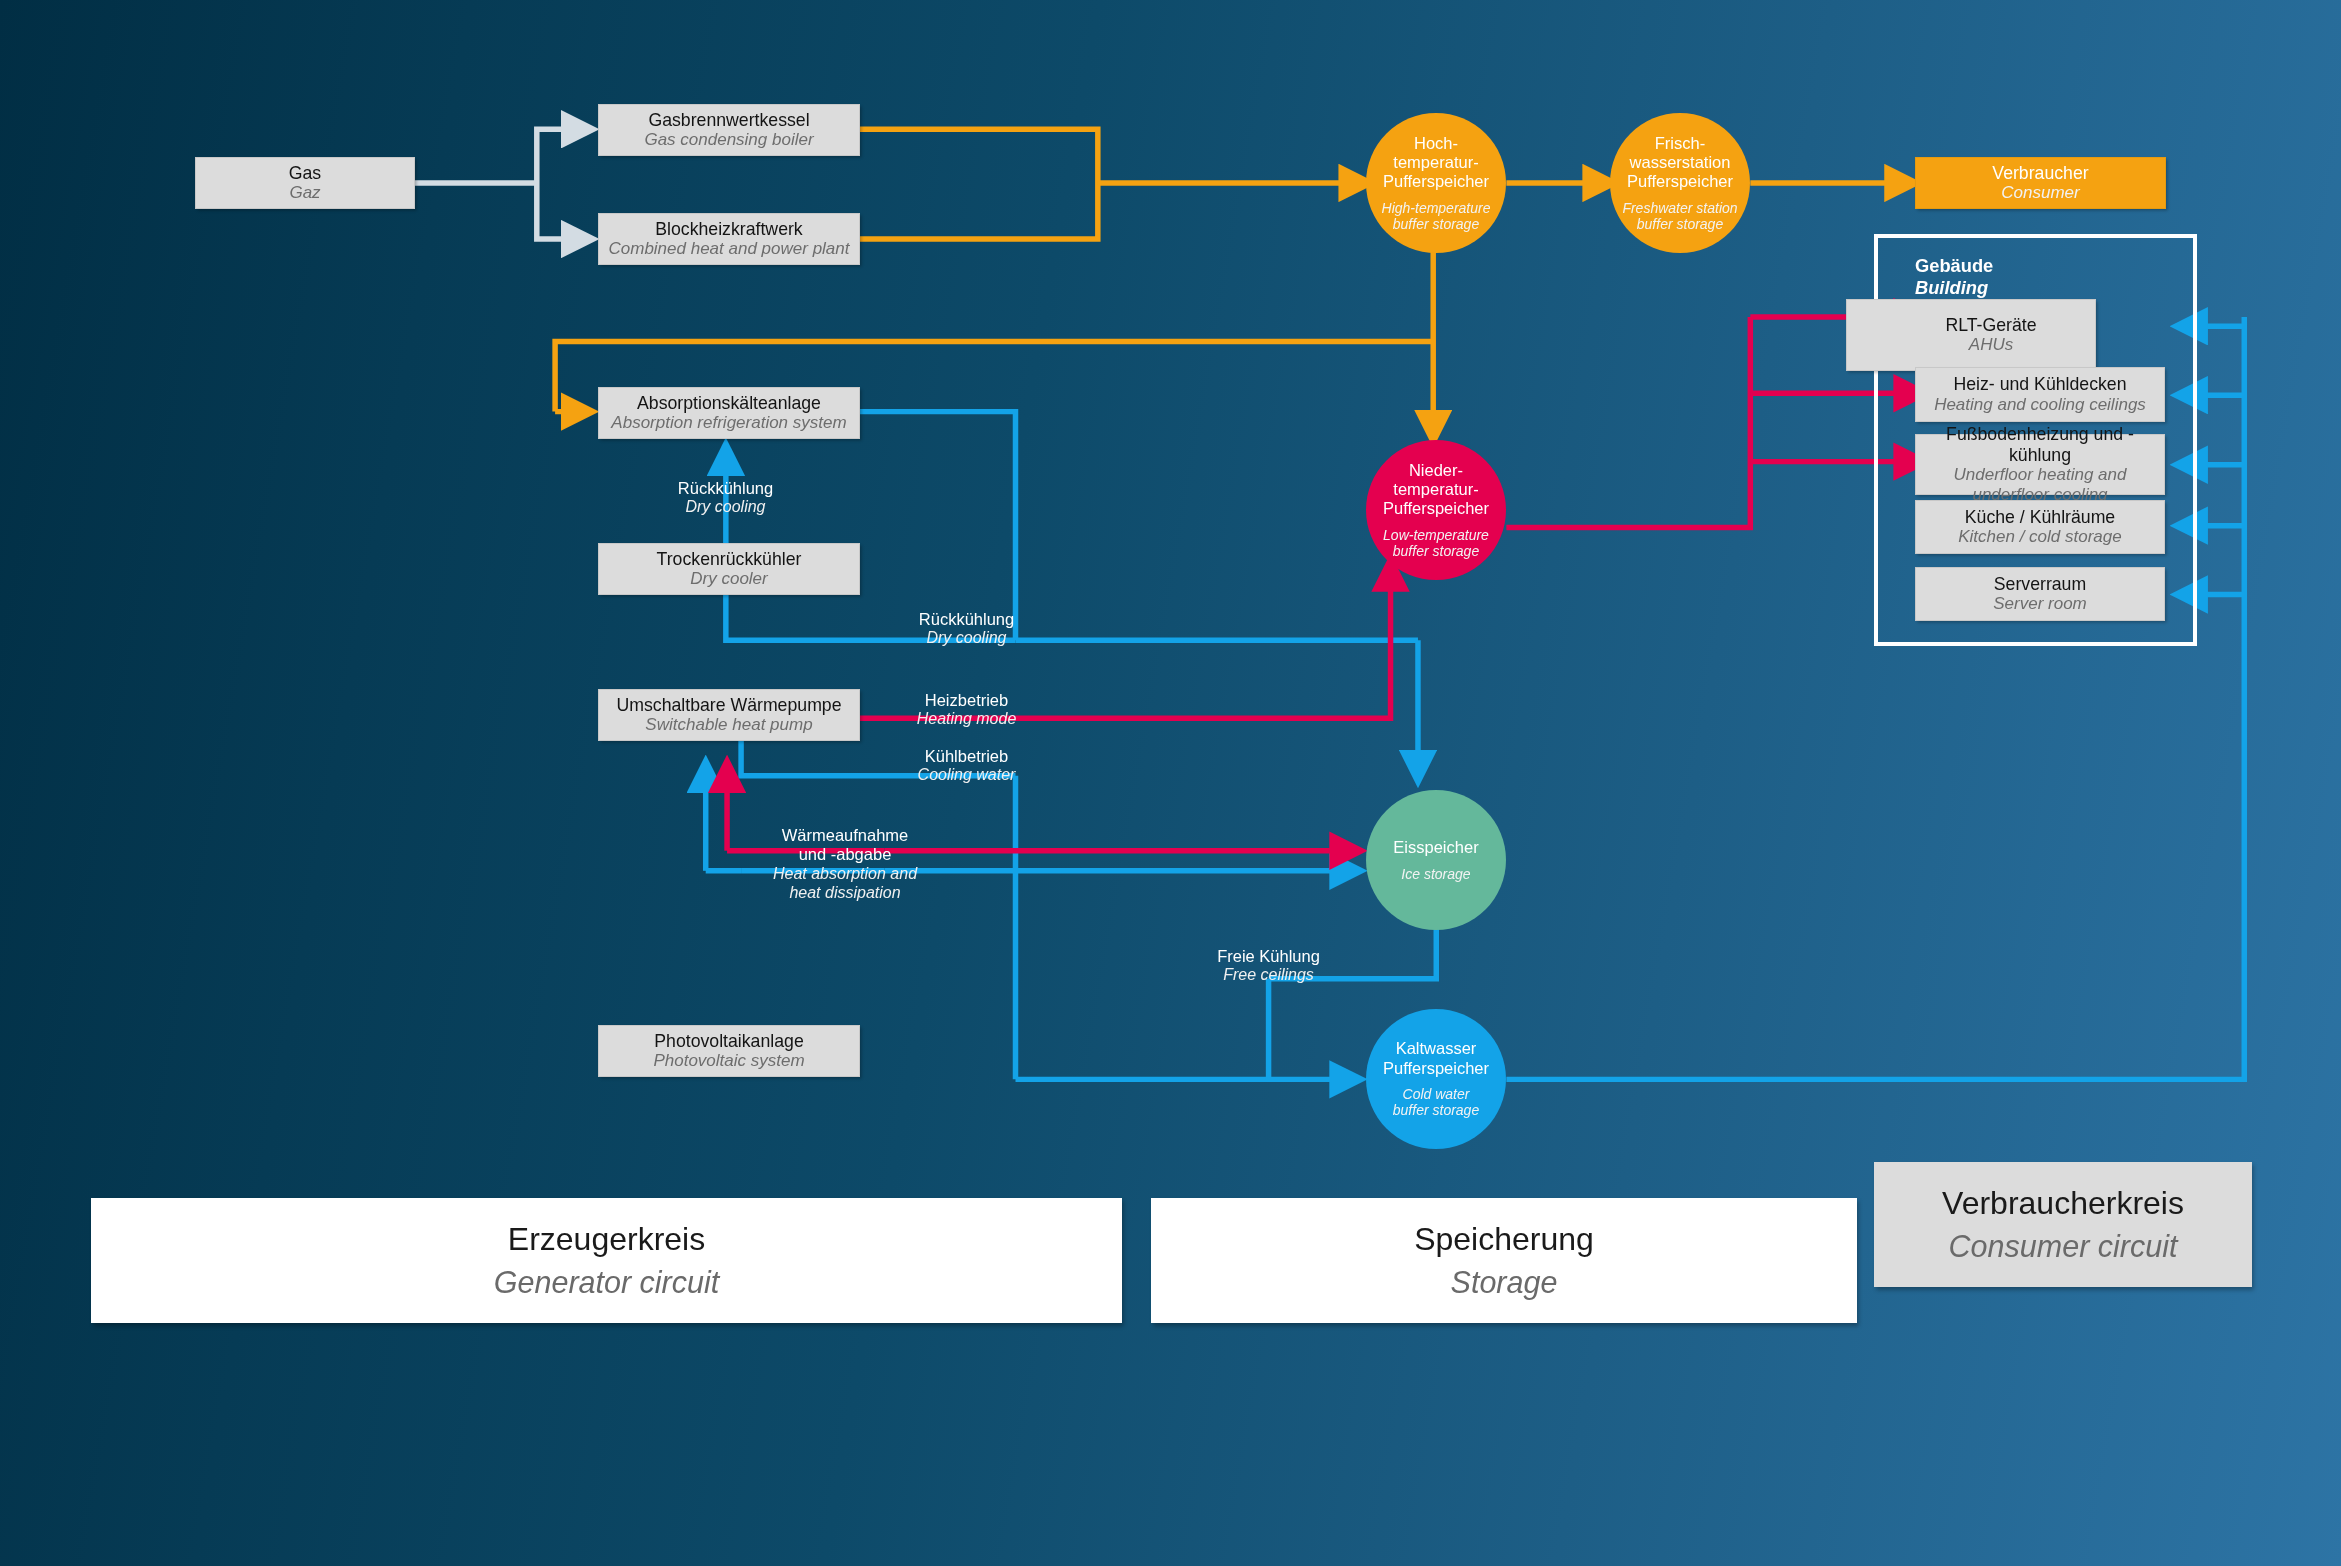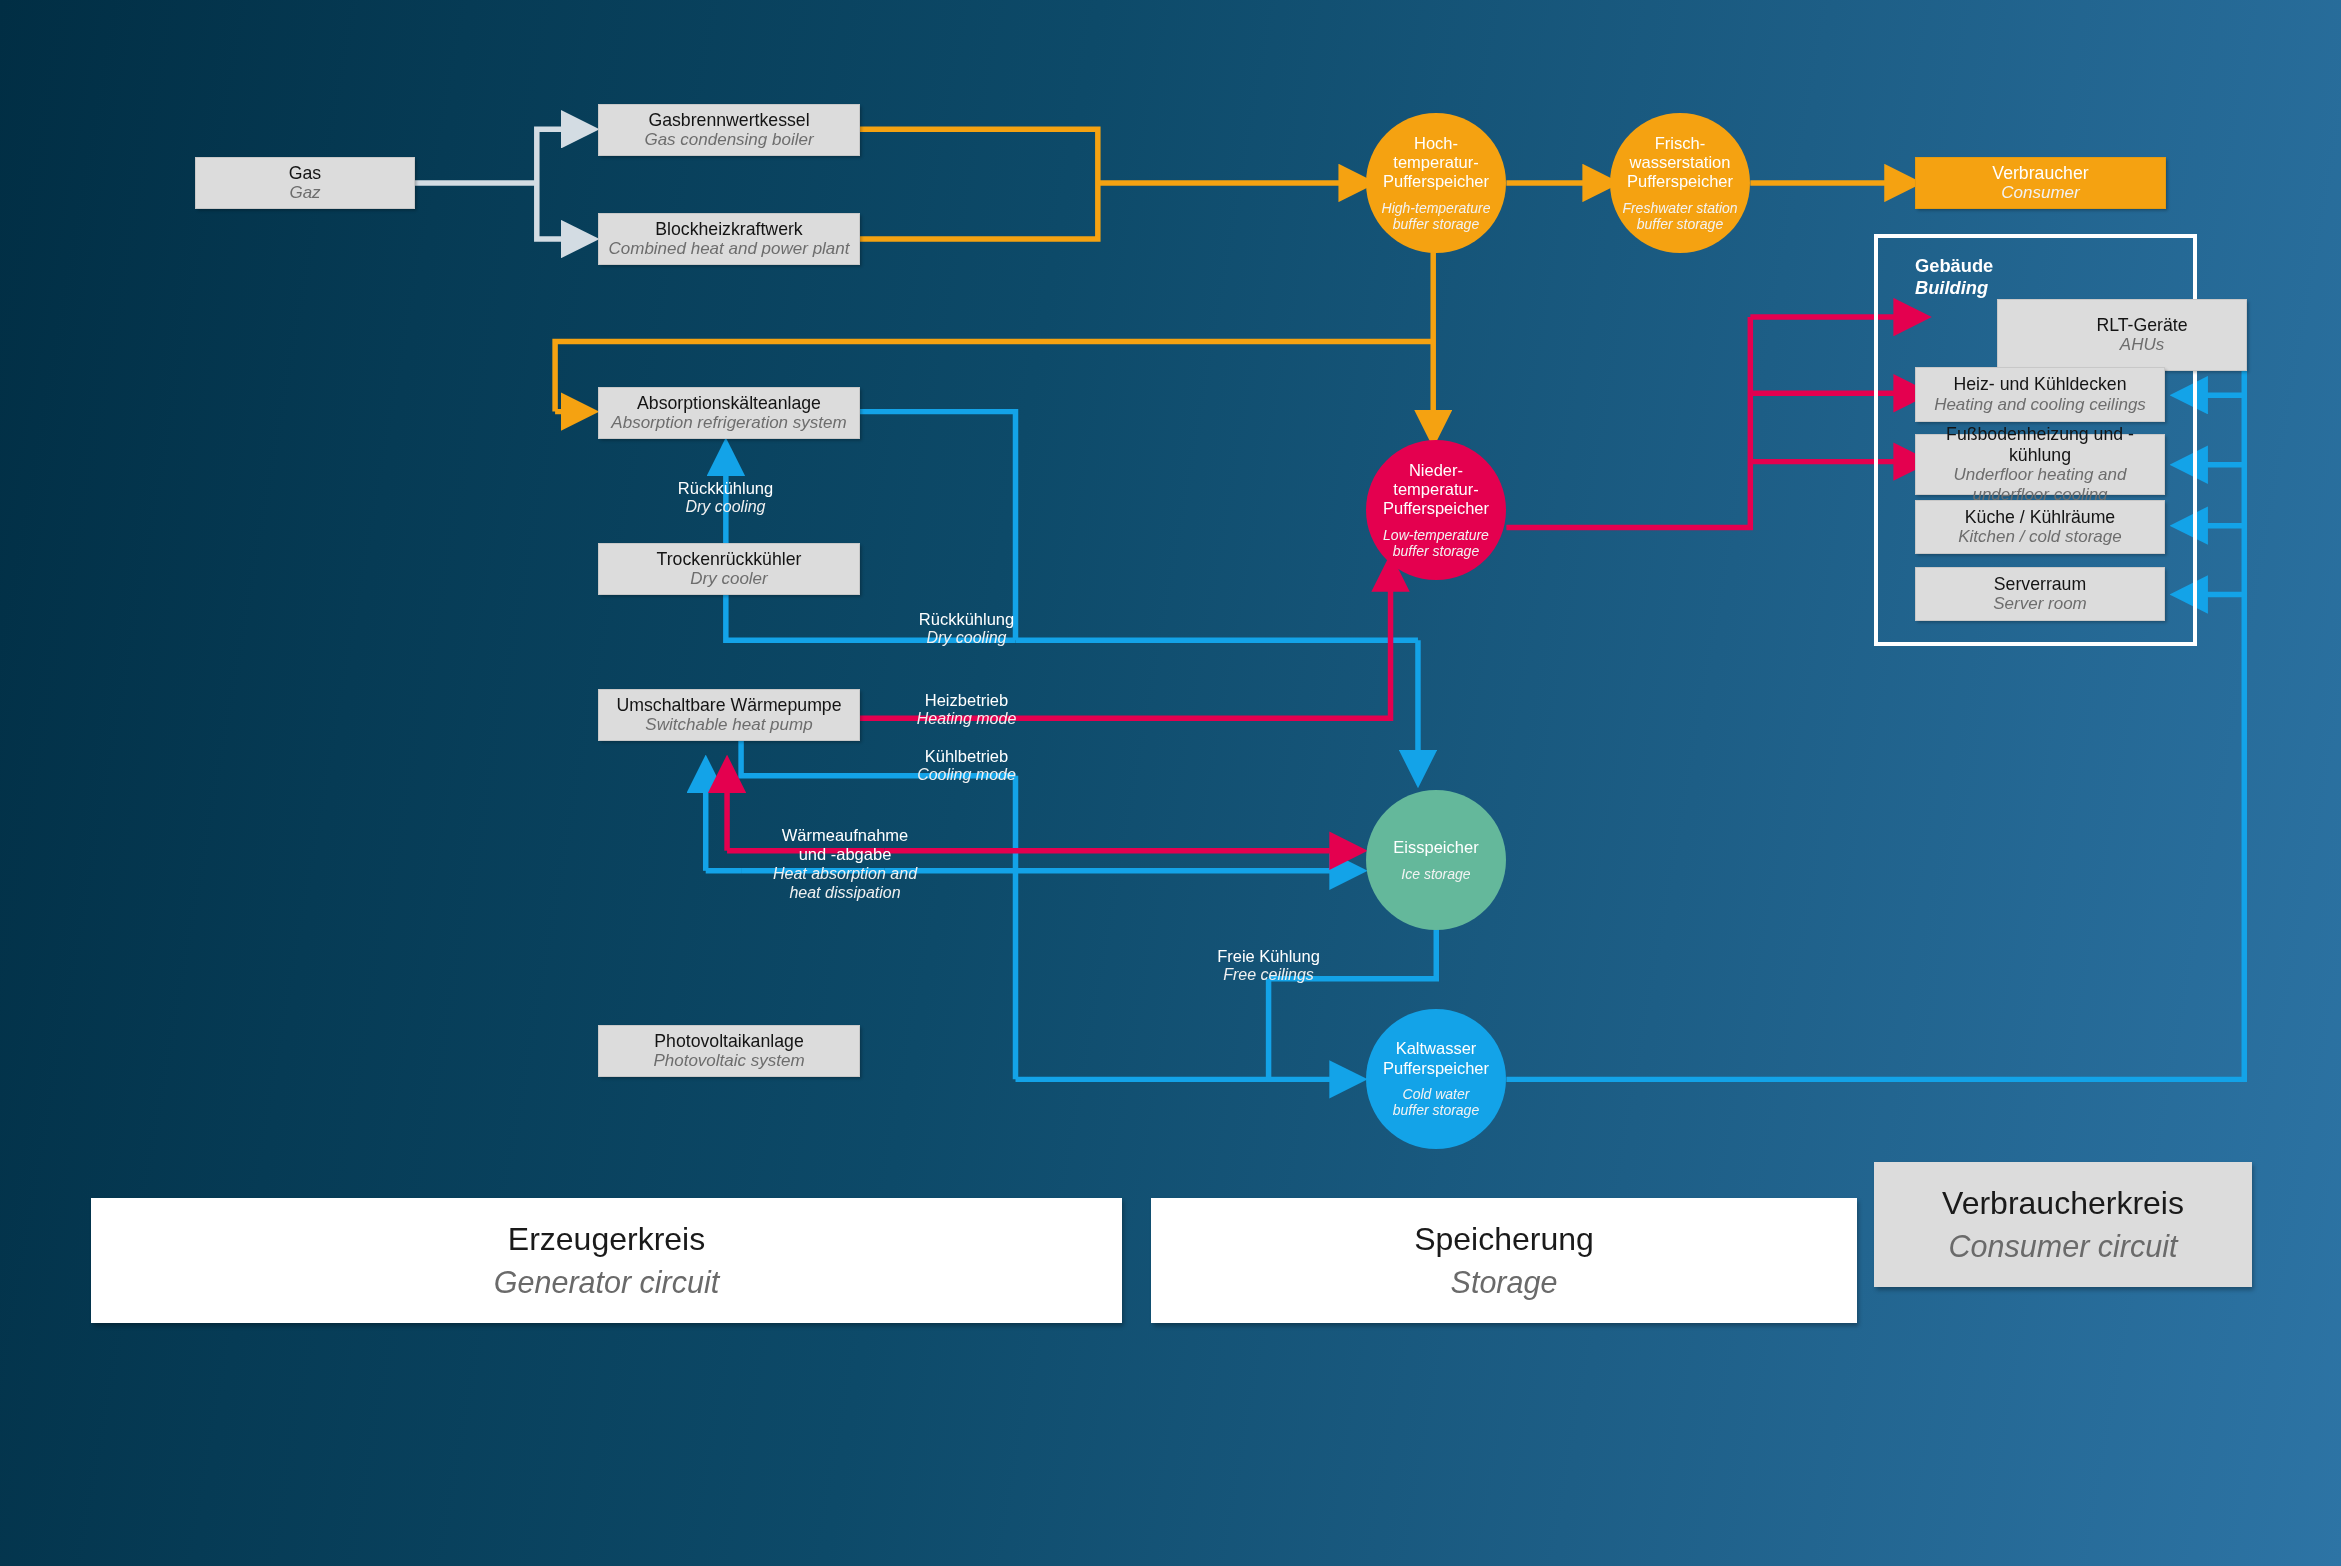--- a/index.html
+++ b/index.html
@@ -202,21 +202,21 @@
     <span class="en" style="white-space:pre-line">Cold water
 buffer storage</span>
   </div>
 
   <div id="building-frame" style="left:1874px;top:234px;width:323px;height:412px;"></div>
   <div id="building-title" style="left:1915px;top:255px;">
     <span class="de">Gebäude</span>
     <span class="en">Building</span>
   </div>
 
-  <div class="node boxnode" style="left:1997px;top:299px;width:250px;height:72px;padding-left:40px;">
+  <div class="node boxnode" style="left:1846px;top:299px;width:250px;height:72px;padding-left:40px;">
     <span class="de">RLT-Geräte</span>
     <span class="en">AHUs</span>
   </div>
   <div class="node boxnode" style="left:1915px;top:367px;width:250px;height:55px;">
     <span class="de">Heiz- und Kühldecken</span>
     <span class="en">Heating and cooling ceilings</span>
   </div>
   <div class="node boxnode" style="left:1915px;top:434px;width:250px;height:61px;">
     <span class="de">Fußbodenheizung und -kühlung</span>
     <span class="en" style="white-space:pre-line">Underfloor heating and
@@ -241,21 +241,21 @@
     <span class="en">Dry cooling</span>
   </div>
 
   <div class="edgelabel" style="left:872px;top:691px;width:189px;">
     <span class="de">Heizbetrieb</span>
     <span class="en">Heating mode</span>
   </div>
 
   <div class="edgelabel" style="left:872px;top:747px;width:189px;">
     <span class="de">Kühlbetrieb</span>
-    <span class="en">Cooling mode</span>
+    <span class="en">Cooling water</span>
   </div>
 
   <div class="edgelabel" style="left:711px;top:826px;width:268px;">
     <span class="de" style="white-space:pre-line">Wärmeaufnahme
 und -abgabe</span>
     <span class="en" style="white-space:pre-line">Heat absorption and
 heat dissipation</span>
   </div>
 
   <div class="edgelabel" style="left:1174px;top:947px;width:189px;">

